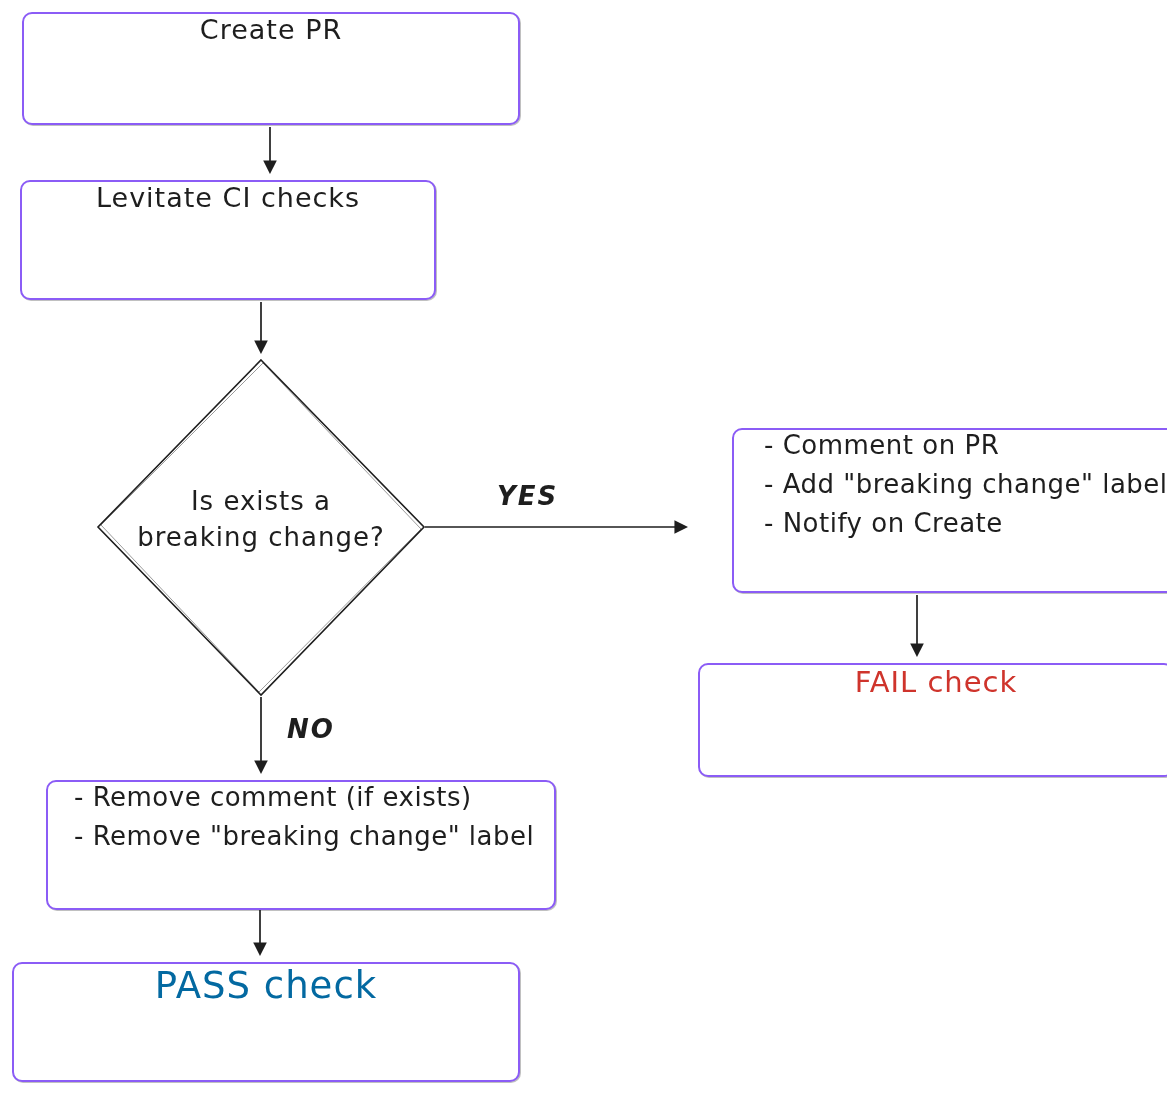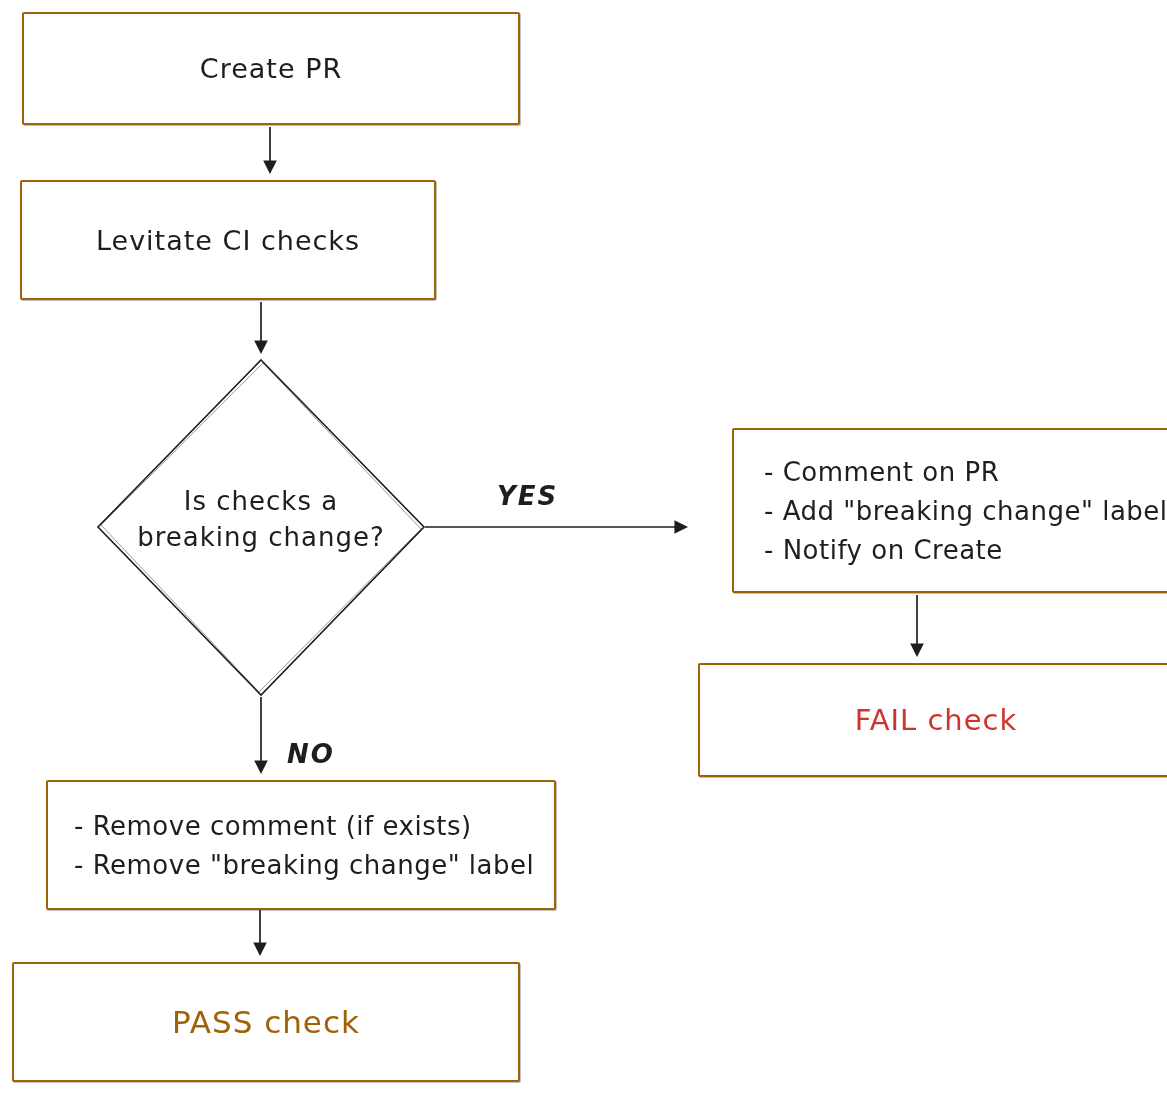--- a/index.html
+++ b/index.html
@@ -12,25 +12,25 @@
   #canvas {
     position: relative;
     width: 1167px;
     height: 1093px;
     background: #ffffff;
     overflow: hidden;
   }
   .node {
     position: absolute;
     background: #ffffff;
-    border: 2px solid #a16207;
-    border-radius: 2px;
+    border: 2px solid #8b5cf6;
+    border-radius: 10px;
     box-shadow: 1px 1px 0 rgba(30,30,30,0.28);
     display: flex;
-    align-items: center;
+    align-items: flex-start;
     justify-content: center;
     box-sizing: border-box;
   }
   .node-label {
     font-size: 27px;
     letter-spacing: 1px;
     text-align: center;
   }
   .bullets {
     justify-content: flex-start;
@@ -69,23 +69,23 @@
   }
   .edge-label {
     position: absolute;
     font-size: 26px;
     font-weight: bold;
     letter-spacing: 2px;
     font-style: italic;
     margin-top: 9px;
   }
   #yes-label { left: 497px; top: 472px; }
-  #no-label  { left: 287px; top: 730px; }
+  #no-label  { left: 287px; top: 705px; }
   #fail-label { color: #cf342c; font-size: 29px; }
-  #pass-label { color: #a16207; font-size: 31px; }
+  #pass-label { color: #0369a1; font-size: 37px; }
 </style>
 </head>
 <body>
 
 <div id="canvas">
 
   <svg id="svg-layer">
     <defs>
       <marker id="arrowhead" viewBox="0 0 10 10" refX="8.5" refY="5" markerWidth="8" markerHeight="8" orient="auto-start-reverse">
         <path d="M0,0 L10,5 L0,10 z" fill="#1e1e1e"></path>
@@ -104,21 +104,21 @@
   </svg>
 
   <div class="node" style="left:22px; top:12px; width:498px; height:113px;">
     <span class="node-label">Create PR</span>
   </div>
 
   <div class="node" style="left:20px; top:180px; width:416px; height:120px;">
     <span class="node-label">Levitate CI checks</span>
   </div>
 
-  <div class="decision-label">Is checks a breaking change?</div>
+  <div class="decision-label">Is exists a breaking change?</div>
 
   <div class="edge-label" id="yes-label">YES</div>
   <div class="edge-label" id="no-label">NO</div>
 
   <div class="node bullets" style="left:696px; top:428px; width:461px; height:165px; padding-left:30px;">
     <div class="bullet-lines">
       <div class="bullet-line">- Comment on PR</div>
       <div class="bullet-line">- Add "breaking change" label</div>
       <div class="bullet-line">- Notify on Create</div>
     </div>

